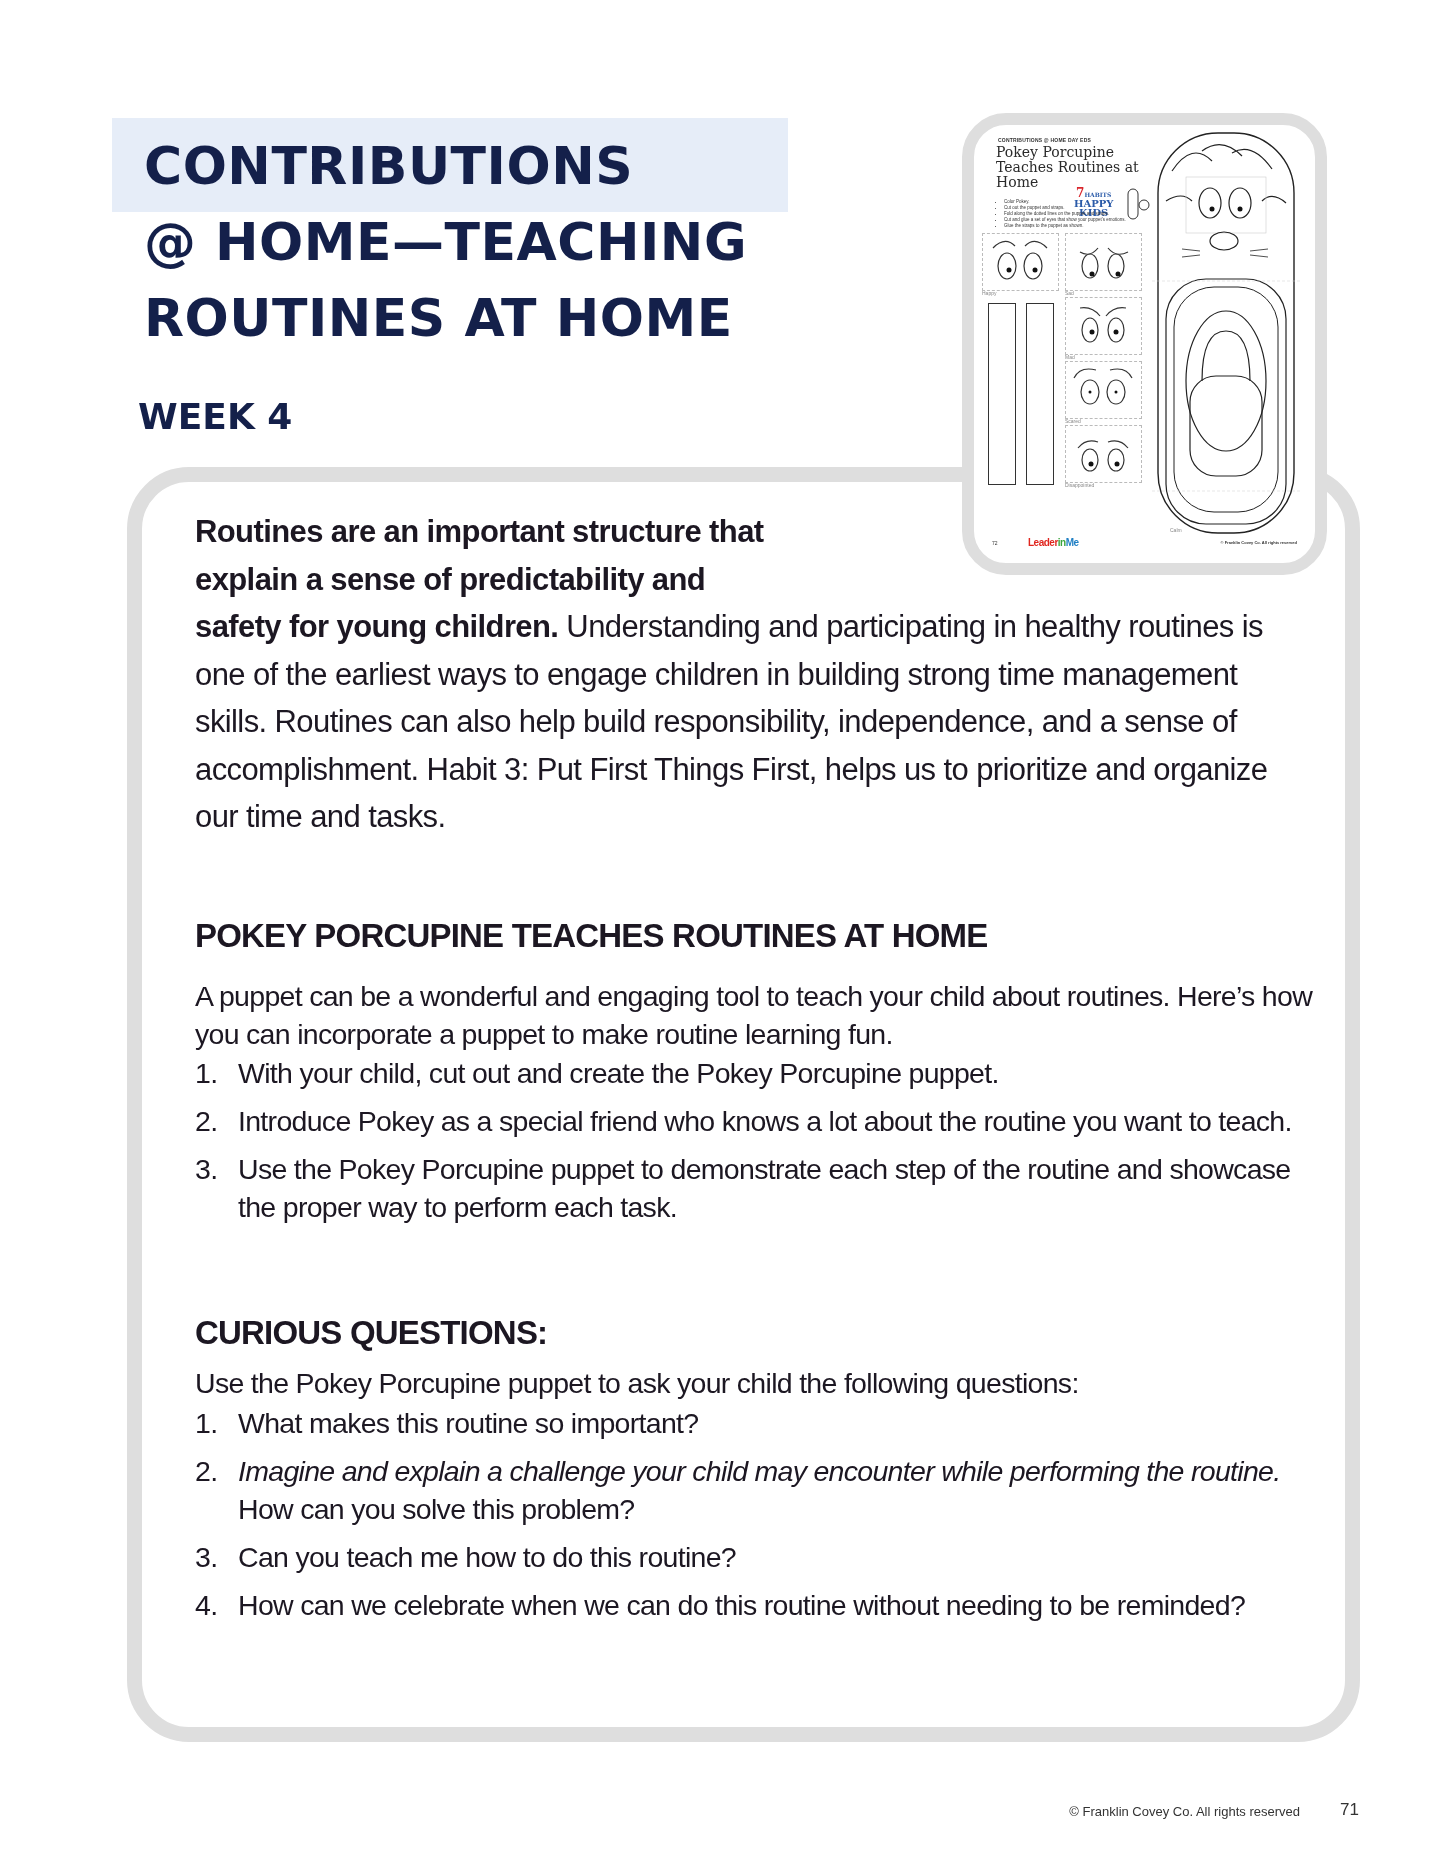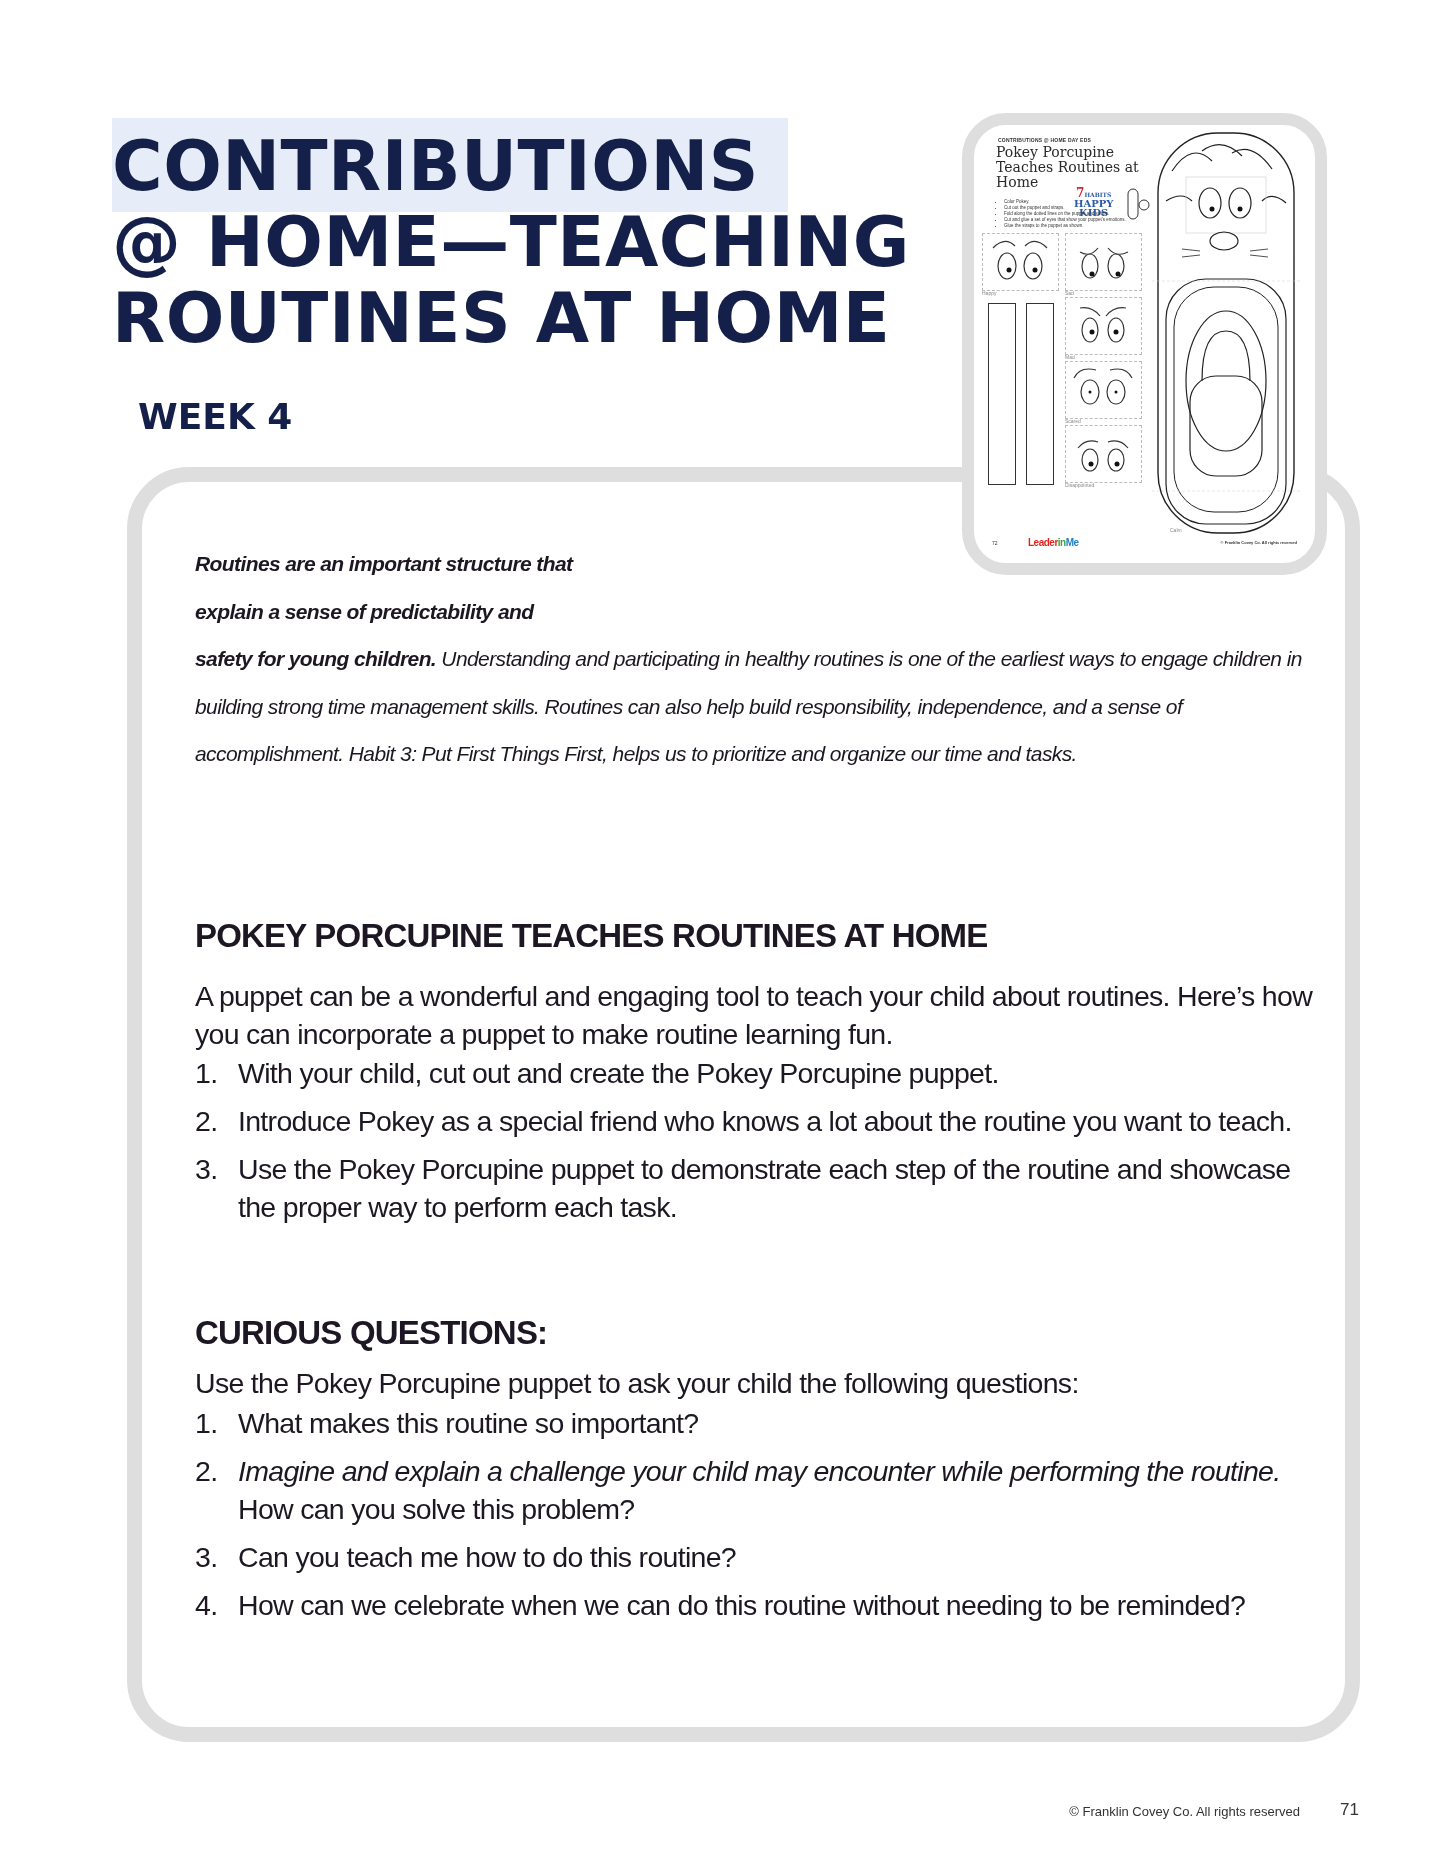--- a/index.html
+++ b/index.html
@@ -10,23 +10,23 @@
     color: #1c1722;
   }
   .abs { position: absolute; }
 
   
   .title-highlight {
     position: absolute; left: 112px; top: 118px; width: 676px; height: 94px;
     background: #e6edf8;
   }
   .title {
-    position: absolute; left: 112px; top: 128px; margin: 0;
+    position: absolute; left: 144px; top: 128px; margin: 0;
     font-family: "DejaVu Sans", sans-serif; font-weight: bold;
-    font-size: 69px; line-height: 76px; letter-spacing: 0.5px;
+    font-size: 52px; line-height: 76px; letter-spacing: 0.5px;
     color: #14204a; white-space: nowrap;
   }
   .title span { display: block; }
   .week {
     position: absolute; left: 128px; top: 385px; margin: 10px;
     font-family: "DejaVu Sans", sans-serif; font-weight: bold;
     font-size: 36px; line-height: 44px; color: #14204a;
   }
 
   
@@ -74,21 +74,21 @@
   }
   .thumb-footer-page { position: absolute; left: 18px; top: 415px; font-size: 5px; color: #333; }
   .thumb-footer-copy { position: absolute; right: 18px; top: 415px; font-size: 4px; color: #333; font-weight: bold; }
 
   
   .body {
     position: absolute; left: 195px; width: 1120px; margin: 0;
     font-family: "Liberation Sans", sans-serif; color: #1c1722;
   }
   .intro {
-    top: 540px; font-size: 21px; line-height: 47.5px; letter-spacing: -0.6px; font-style: italic;
+    top: 508px; font-size: 31px; line-height: 47.5px; letter-spacing: -0.6px;
   }
   .intro .lead { font-weight: bold; }
   .intro .lead-line { display: block; }
   .h2 {
     position: absolute; left: 195px; margin: 0; font-weight: bold;
     font-size: 33px; line-height: 40px; letter-spacing: -0.8px; color: #1c1722;
   }
   .para {
     position: absolute; left: 195px; width: 1120px; margin: 0;
     font-size: 28.5px; line-height: 38px; letter-spacing: -0.7px;

